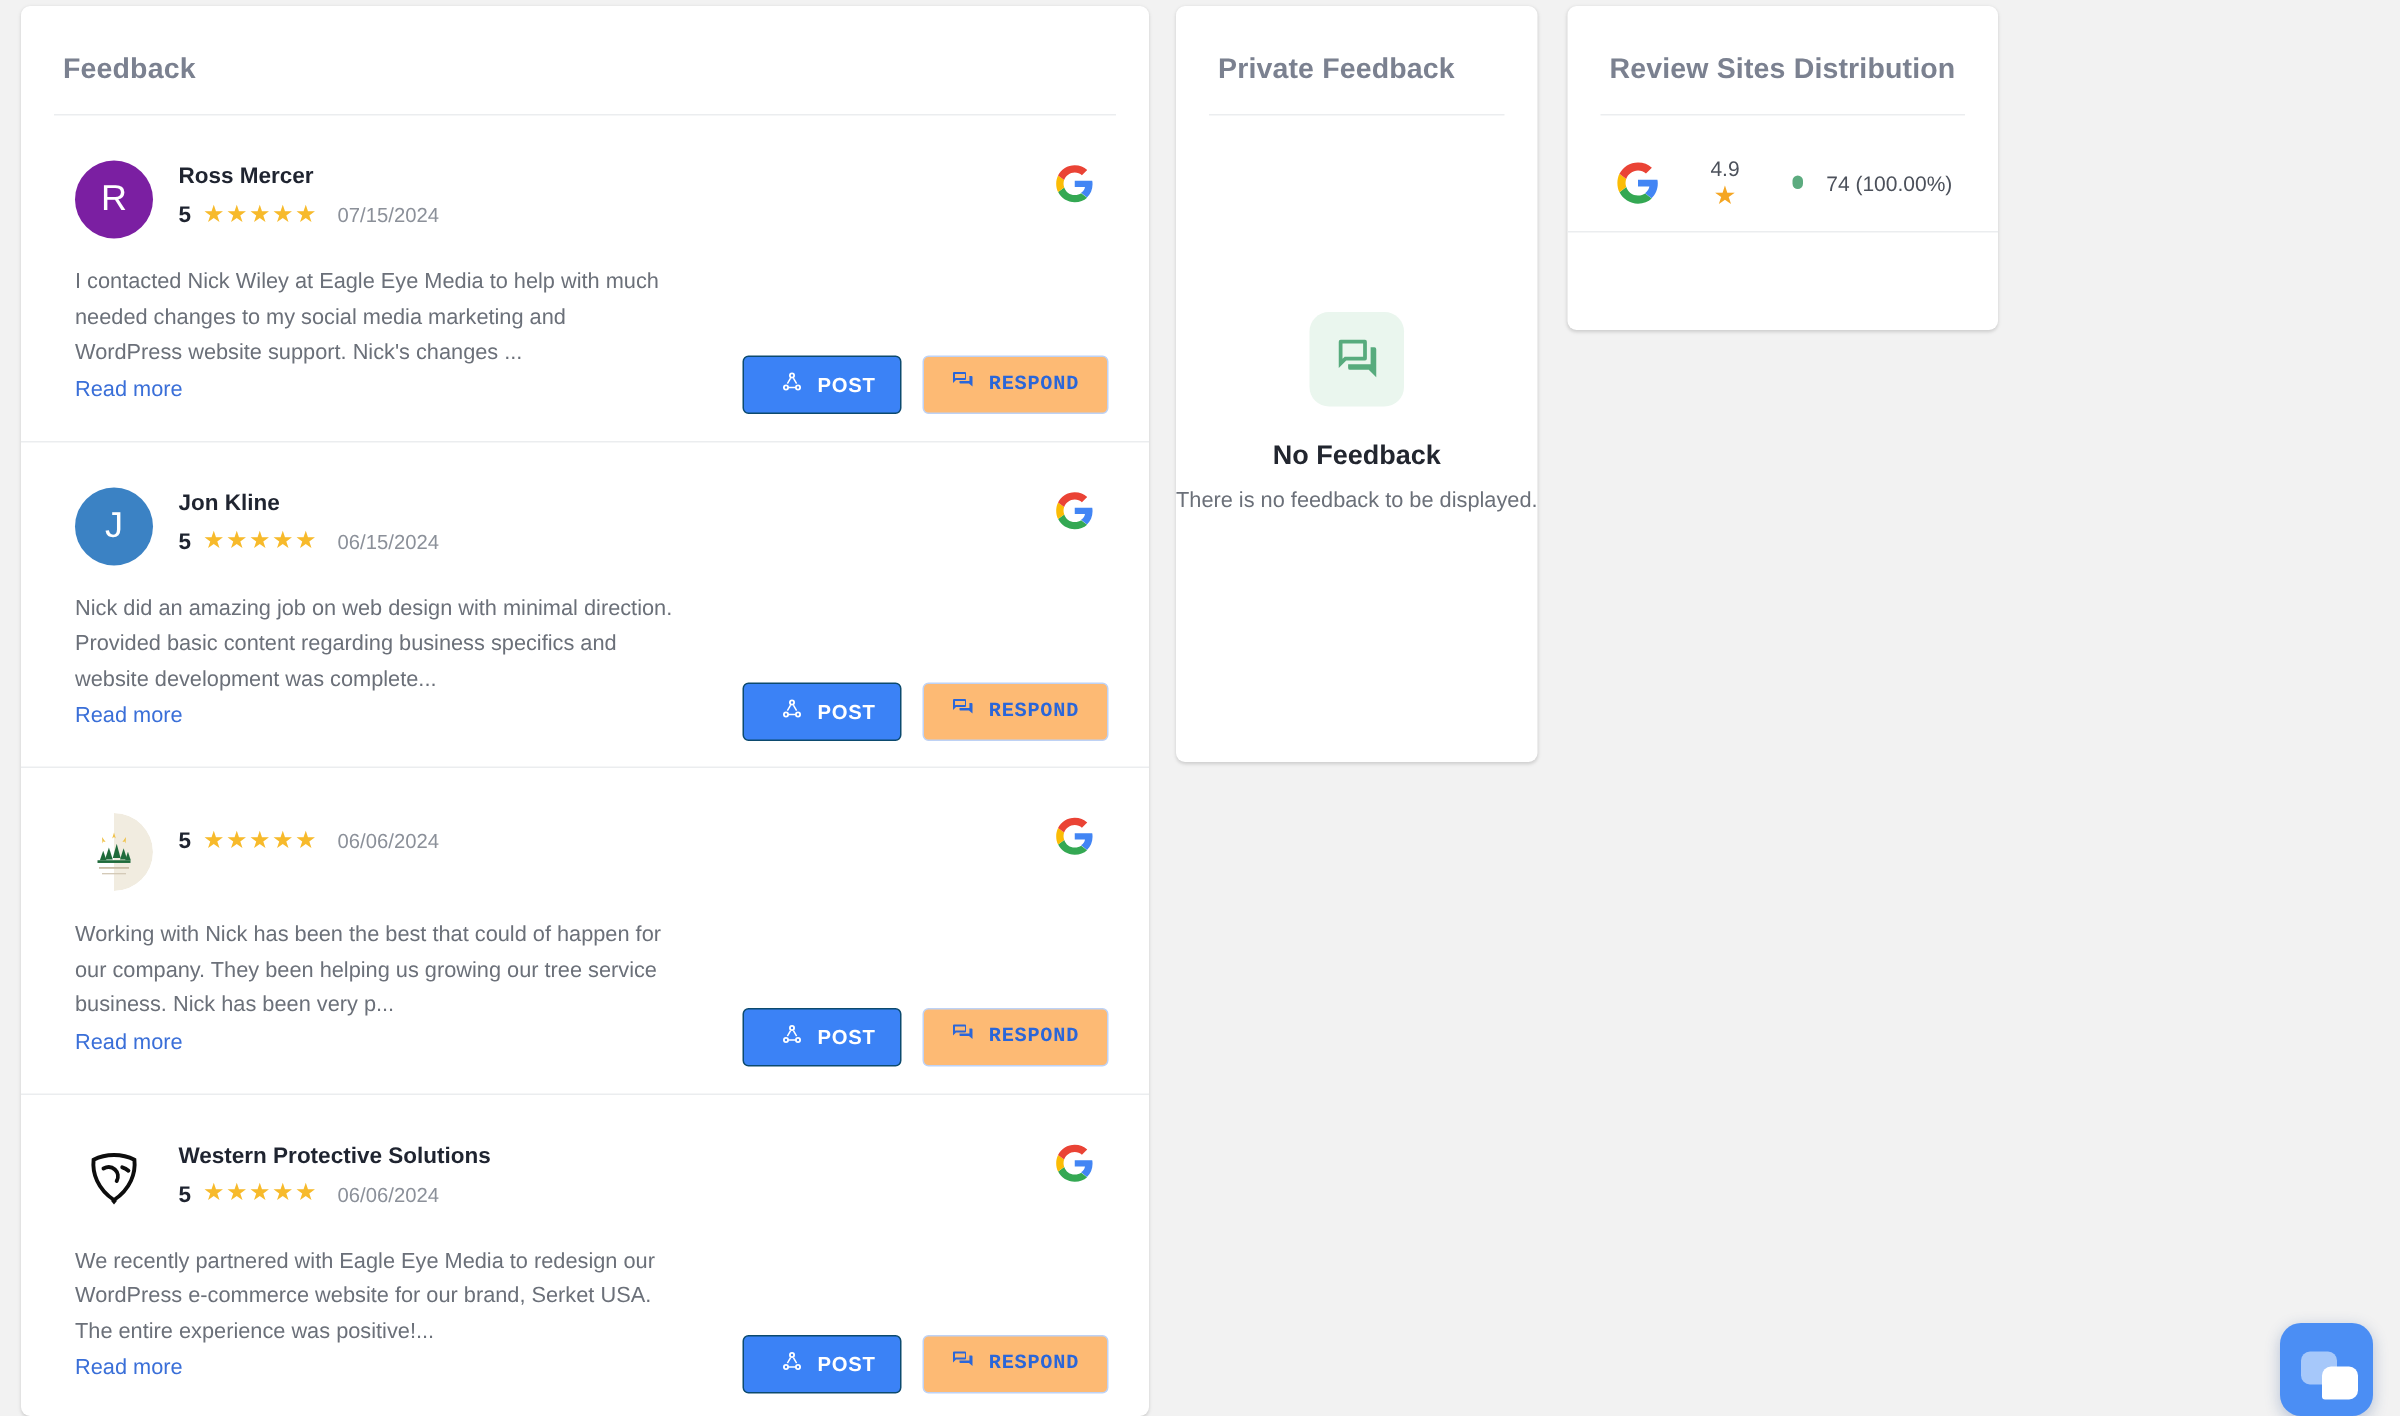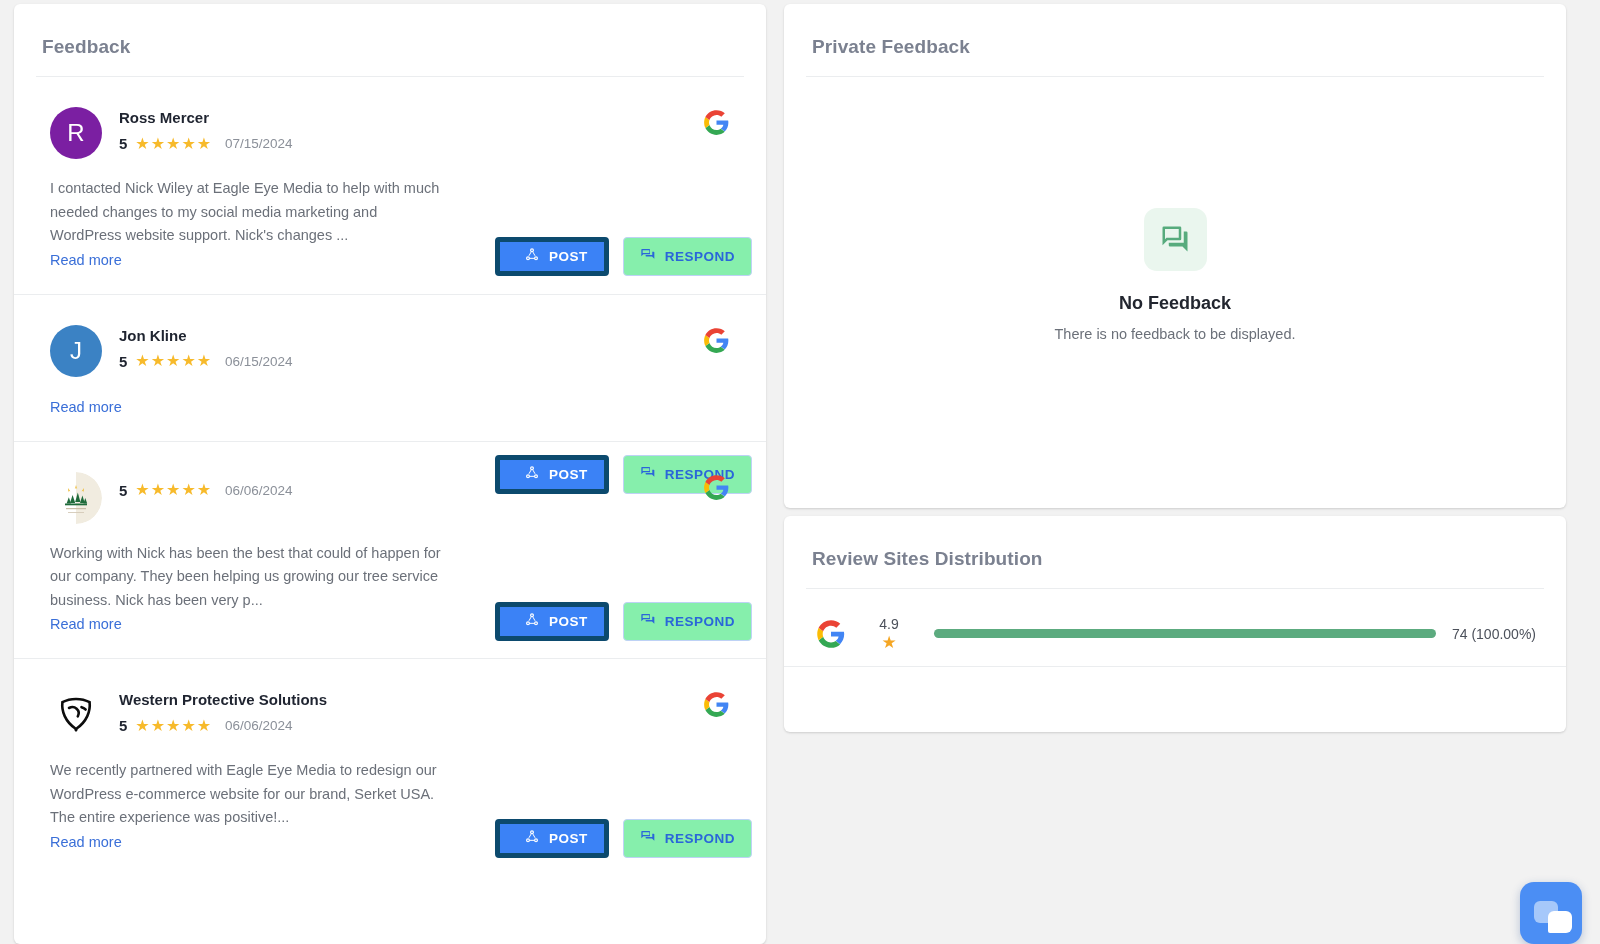--- a/index.html
+++ b/index.html
@@ -155,37 +155,37 @@
     gap: 9px;
     font-size: 13.5px;
     font-weight: 700;
     letter-spacing: 0.5px;
     cursor: pointer;
     padding: 0 16px;
   }
   .btn-post {
     background: #3b82f6;
     color: #ffffff;
-    border: 5px solid #0c4a6e;
+    border: 1px solid #0c4a6e;
     padding-left: 24px;
   }
   .btn-respond {
-    background: #86efac;
+    background: #fdba74;
     color: #2a66d9;
     border: 1px solid #bed2f5;
     min-width: 124px;
+    font-family: Liberation Mono, monospace;
   }
 
   
   .right-col {
     width: 782px;
     flex: 0 0 782px;
     display: flex;
-    flex-direction: column;
-    gap: 8px;
+    gap: 20px;
     padding-top: 0;
   }
   .feedback-card {
     height: 504px;
     display: flex;
     flex-direction: column;
   }
   .feedback-empty {
     flex: 1 1 auto;
     display: flex;
@@ -355,21 +355,21 @@
                   <span class="review-date">06/15/2024</span>
                 </div>
               </div>
               <span class="source-logo"><svg width="27" height="27" viewBox="0 0 48 48" aria-hidden="true">
                   <path fill="#4285F4" d="M45.1 24.5c0-1.6-.1-2.8-.4-4H24v7.3h12.1c-.2 2-1.6 5-4.6 7l7 5.4c4.1-3.8 6.6-9.4 6.6-15.7z"></path>
                   <path fill="#34A853" d="M24 46c6 0 11-2 14.6-5.4l-7-5.4c-1.9 1.3-4.4 2.2-7.6 2.2-5.8 0-10.7-3.8-12.5-9.1l-7.2 5.6C8 41.2 15.4 46 24 46z"></path>
                   <path fill="#FBBC05" d="M11.5 28.3c-.5-1.4-.8-2.8-.8-4.3s.3-2.9.7-4.3l-7.2-5.6C2.8 17 2 20.4 2 24s.8 7 2.2 9.9l7.3-5.6z"></path>
                   <path fill="#EA4335" d="M24 10.6c3.3 0 6.2 1.2 8.5 3.3l6.3-6.3C35 4 30 2 24 2 15.4 2 8 6.8 4.2 14.1l7.2 5.6C13.3 14.4 18.2 10.6 24 10.6z"></path>
                 </svg></span>
             </div>
-            <div class="review-body"><a class="read-more">Read more</a></div>
+            <div class="review-body"><div class="review-text">Nick did an amazing job on web design with minimal direction. Provided basic content regarding business specifics and website development was complete...</div><a class="read-more">Read more</a></div>
             <div class="action-row" style="top: 160px;">
               <button class="btn btn-post">
                 <span><svg width="16" height="16" viewBox="0 0 24 24" aria-hidden="true">
                     <circle cx="12" cy="5" r="2.1" fill="none" stroke="#ffffff" stroke-width="1.8"></circle>
                     <circle cx="6" cy="17" r="2.1" fill="none" stroke="#ffffff" stroke-width="1.8"></circle>
                     <circle cx="18" cy="17" r="2.1" fill="none" stroke="#ffffff" stroke-width="1.8"></circle>
                     <path d="M10.6 7.6L7.4 13.2M13.4 7.6l3.2 5.6M8.3 17h7.4" stroke="#ffffff" stroke-width="1.5" fill="none"></path>
                   </svg></span>
                 <span>POST</span>
               </button>

